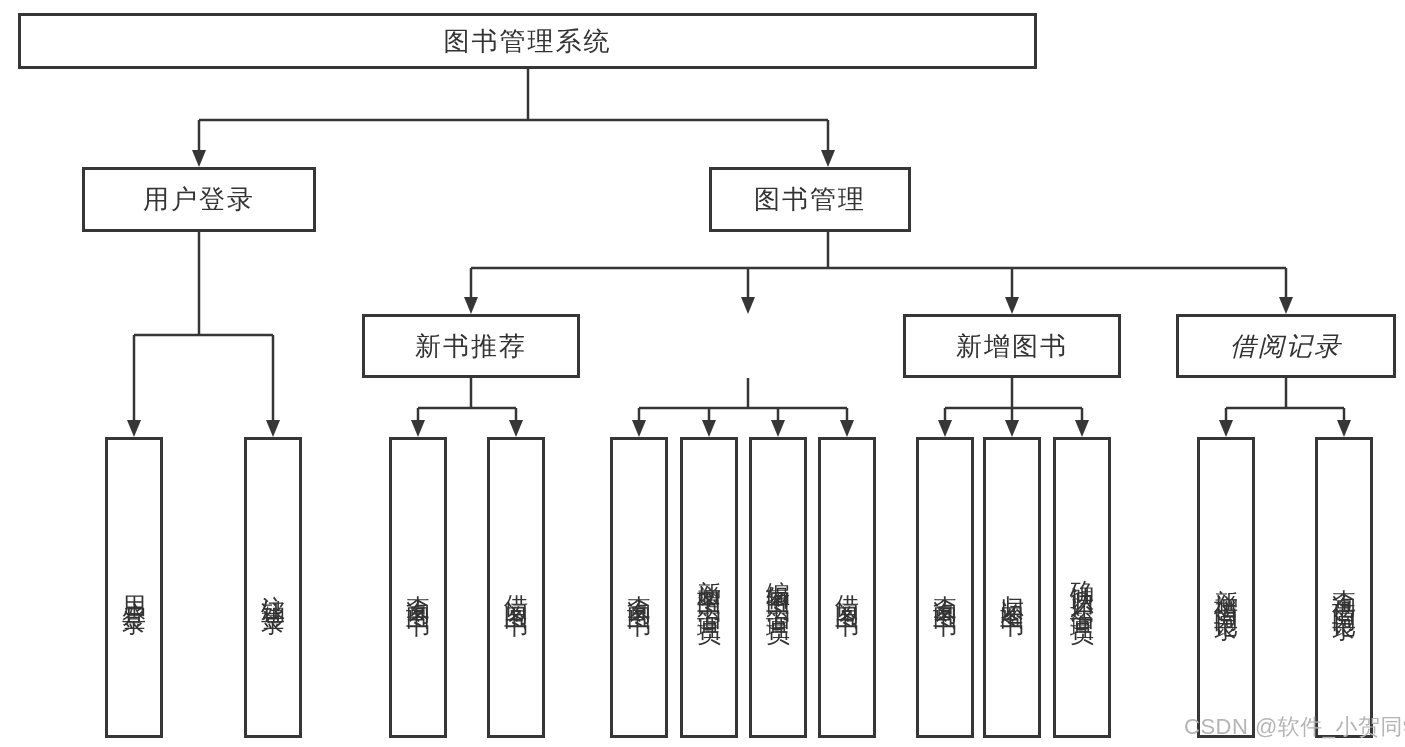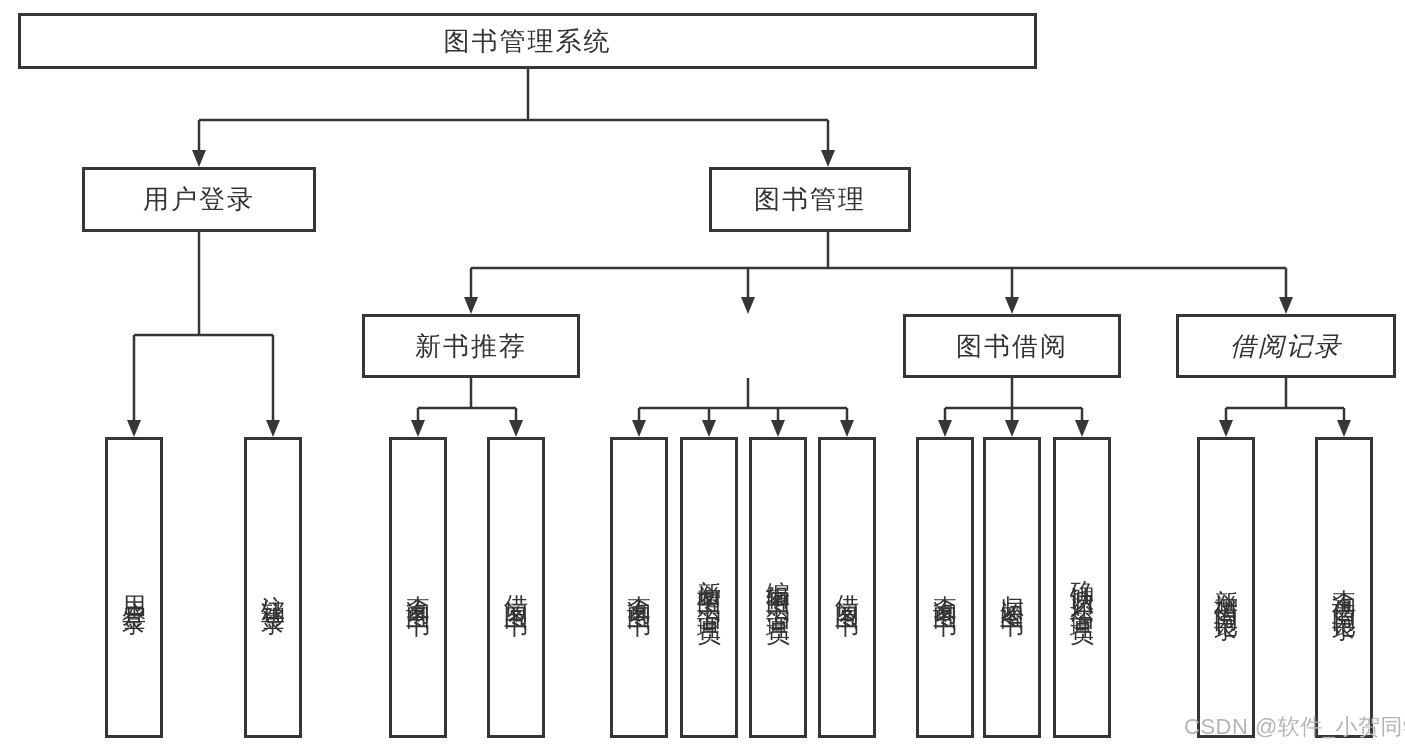--- a/index.html
+++ b/index.html
@@ -132,21 +132,21 @@
       <polygon points="1337,420 1351,420 1344,437"></polygon>
     </g>
   </svg>
 
   <div class="node hbox" style="left:18px; top:13px; width:1019px; height:56px;">图书管理系统</div>
 
   <div class="node hbox" style="left:82px; top:167px; width:234px; height:65px;">用户登录</div>
   <div class="node hbox" style="left:709px; top:167px; width:202px; height:65px;">图书管理</div>
 
   <div class="node hbox" style="left:362px; top:314px; width:218px; height:64px;text-align:center;">新书推荐</div>
-  <div class="node hbox" style="left:903px; top:314px; width:218px; height:64px;">图书借阅</div>
+  <div class="node hbox" style="left:903px; top:314px; width:218px; height:64px;">新增图书</div>
   <div class="node hbox" style="left:1176px; top:314px; width:220px; height:64px;font-style:italic;">借阅记录</div>
 
   <div class="node vbox" style="left:105px; top:437px; width:58px; height:301px;">用户登录</div>
   <div class="node vbox" style="left:244px; top:437px; width:58px; height:301px;">注销登录</div>
 
   <div class="node vbox" style="left:389px; top:437px; width:58px; height:301px;">查询图书</div>
   <div class="node vbox" style="left:487px; top:437px; width:58px; height:301px;">借阅图书</div>
 
   <div class="node vbox" style="left:610px; top:437px; width:58px; height:301px;">查询图书</div>
   <div class="node vbox" style="left:680px; top:437px; width:58px; height:301px;">新增图书（管理员）</div>

